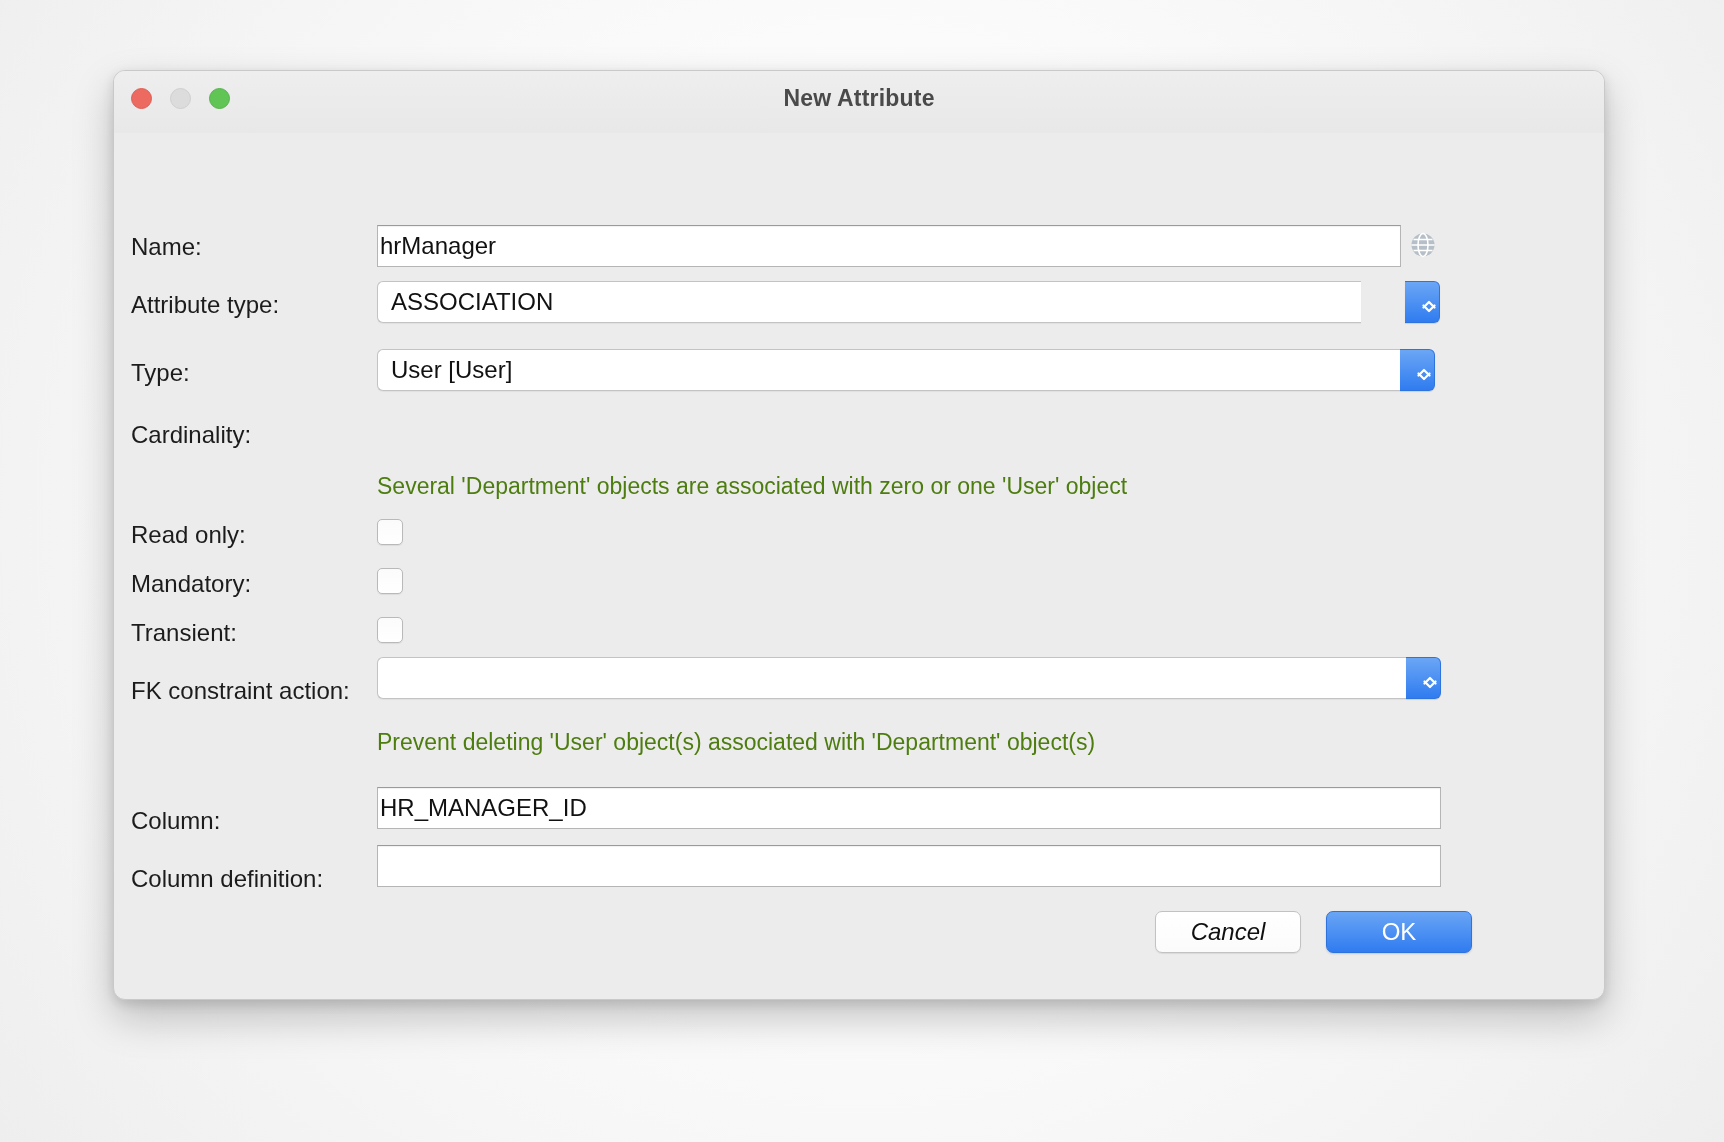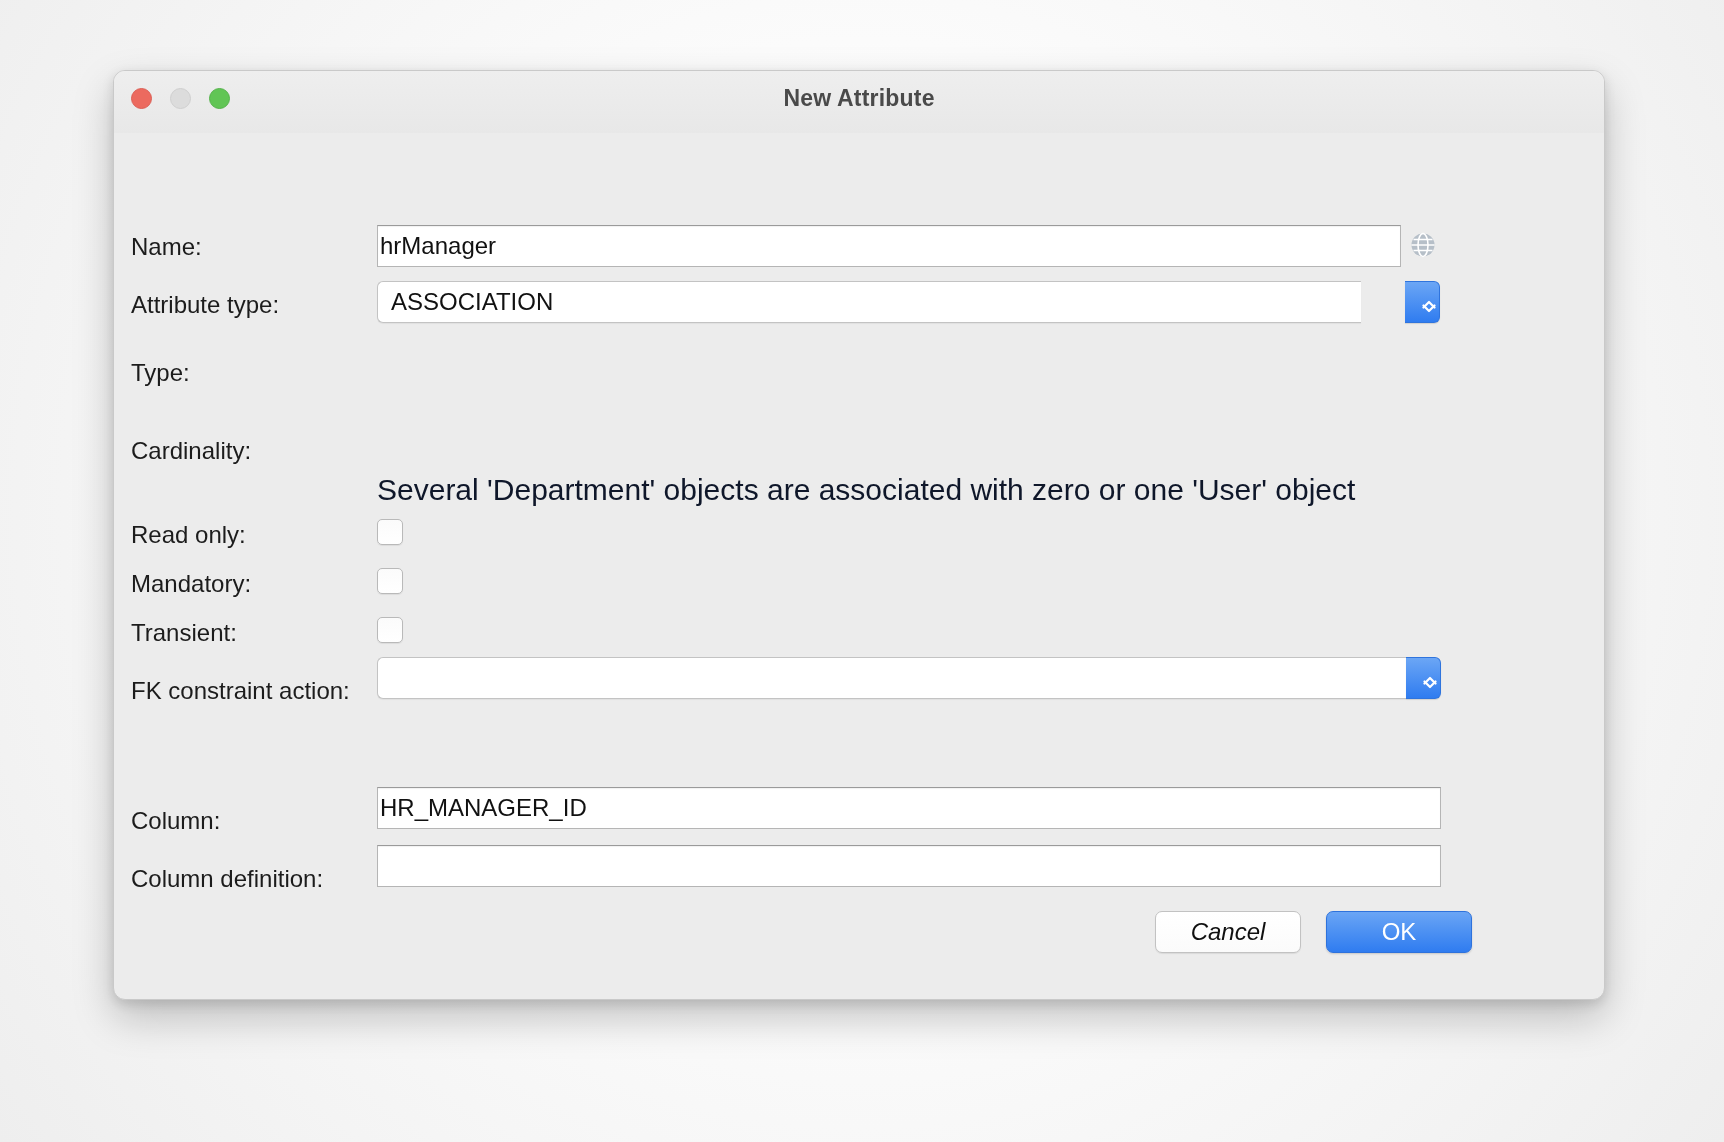--- a/index.html
+++ b/index.html
@@ -80,22 +80,22 @@
   
   .lbl {
     position: absolute;
     font-size: 24px;
     color: #1c1c1c;
     white-space: nowrap;
   }
 
   .hint {
     position: absolute;
-    font-size: 30px;
-    color: #0f172a;
+    font-size: 23px;
+    color: #4d7c0f;
     white-space: nowrap;
   }
 
   
   .field {
     position: absolute;
     background: #ffffff;
     border: 1px solid #b5b5b5;
     border-top-color: #9a9a9a;
     box-sizing: border-box;
@@ -274,22 +274,37 @@
         </span>
         <span class="chev">
           <svg width="14" height="9" viewBox="0 0 14 9">
               <polyline points="1.5,1.5 7,7 12.5,1.5" fill="none" stroke="#ffffff" stroke-width="2.2" stroke-linecap="round" stroke-linejoin="round"></polyline>
             </svg>
         </span>
       </div>
     </div>
 
     <div class="lbl" style="left:17px; top:226px;">Type:</div>
-
-    <div class="lbl" style="left:17px; top:304px;">Cardinality:</div>
+    <div class="popup" style="left:263px; top:216px; width:1058px;">
+      <div class="pbody">User [User]</div>
+      <div class="pbtn">
+        <span class="chev">
+          <svg width="14" height="9" viewBox="0 0 14 9">
+              <polyline points="1.5,7.5 7,2 12.5,7.5" fill="none" stroke="#ffffff" stroke-width="2.2" stroke-linecap="round" stroke-linejoin="round"></polyline>
+            </svg>
+        </span>
+        <span class="chev">
+          <svg width="14" height="9" viewBox="0 0 14 9">
+              <polyline points="1.5,1.5 7,7 12.5,1.5" fill="none" stroke="#ffffff" stroke-width="2.2" stroke-linecap="round" stroke-linejoin="round"></polyline>
+            </svg>
+        </span>
+      </div>
+    </div>
+
+    <div class="lbl" style="left:17px; top:288px;">Cardinality:</div>
 
     <div class="hint" style="left:263px; top:340px;">Several 'Department' objects are associated with zero or one 'User' object</div>
 
     <div class="lbl" style="left:17px; top:388px;">Read only:</div>
     <div class="checkbox" style="left:263px; top:386px;"></div>
 
     <div class="lbl" style="left:17px; top:437px;">Mandatory:</div>
     <div class="checkbox" style="left:263px; top:435px;"></div>
 
     <div class="lbl" style="left:17px; top:486px;">Transient:</div>
@@ -305,20 +320,21 @@
             </svg>
         </span>
         <span class="chev">
           <svg width="14" height="9" viewBox="0 0 14 9">
               <polyline points="1.5,1.5 7,7 12.5,1.5" fill="none" stroke="#ffffff" stroke-width="2.2" stroke-linecap="round" stroke-linejoin="round"></polyline>
             </svg>
         </span>
       </div>
     </div>
 
+    <div class="hint" style="left:263px; top:596px;">Prevent deleting 'User' object(s) associated with 'Department' object(s)</div>
 
     <div class="lbl" style="left:17px; top:674px;">Column:</div>
     <div class="field" style="left:263px; top:654px; width:1064px; height:42px;">HR_MANAGER_ID</div>
 
     <div class="lbl" style="left:17px; top:732px;">Column definition:</div>
     <div class="field" style="left:263px; top:712px; width:1064px; height:42px;"></div>
 
     <div class="btn cancel" style="left:1041px; top:778px; width:146px;">Cancel</div>
     <div class="btn ok" style="left:1212px; top:778px; width:146px;">OK</div>
 

